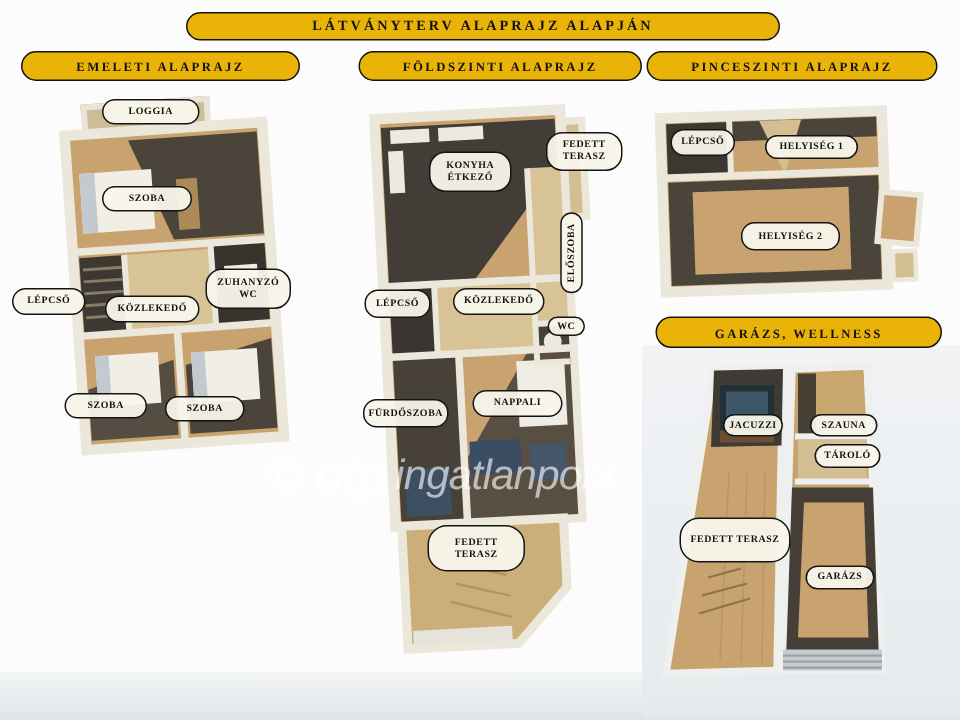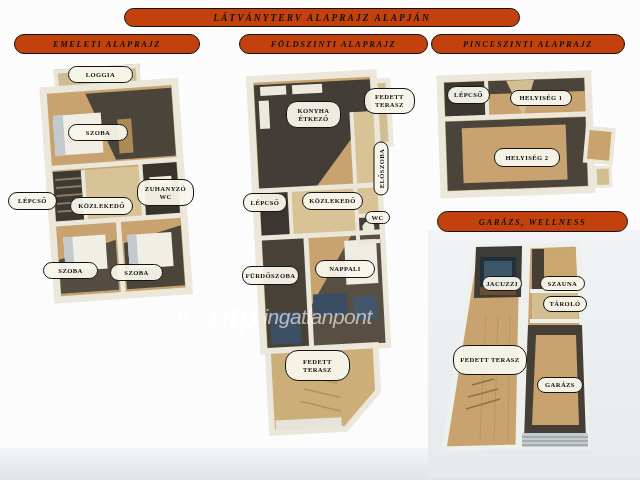--- a/index.html
+++ b/index.html
@@ -3,37 +3,37 @@
 <meta charset="utf-8">
 <style>
   html,body{margin:0;padding:0;}
   body{width:640px;height:480px;position:relative;overflow:hidden;
        background:#fcfcfd;font-family:"Liberation Serif",serif;}
   .stage{position:absolute;inset:0;}
   .bottom-strip{position:absolute;left:0;top:448px;width:640px;height:32px;
        background:linear-gradient(#f3f5f6,#e0e4e7);}
   .garage-panel{position:absolute;left:428px;top:230px;width:212px;height:248px;
        background:linear-gradient(#f1f3f5,#e6eaed);}
-  .pill{position:absolute;background:#c2410c;border:1.5px solid #121212;
+  .pill{position:absolute;background:#eab308;border:1.5px solid #121212;
        border-radius:11px;display:flex;align-items:center;justify-content:center;
-       text-align:center;color:#121212;box-sizing:border-box;font-style:italic;}
+       text-align:center;color:#121212;box-sizing:border-box;}
   .title{font-size:9.5px;letter-spacing:2px;font-weight:700;}
   .hdr{font-size:8.5px;letter-spacing:1.6px;font-weight:700;}
   .lbl{position:absolute;background:rgba(248,245,235,.95);border:1.2px solid #141414;
        border-radius:9px;display:flex;align-items:center;justify-content:center;
        text-align:center;font-size:6.6px;line-height:1.15;letter-spacing:.4px;
        font-weight:700;color:#111;box-sizing:border-box;padding:1px 2px;z-index:5;}
   .lbl.vert{transform:rotate(-90deg);}
   .plan{position:absolute;z-index:2;}
   .watermark{position:absolute;left:178px;top:294px;width:310px;height:46px;z-index:8;
        display:flex;align-items:center;gap:6px;color:rgba(255,255,255,.62);
        font-family:"Liberation Sans",sans-serif;pointer-events:none;}
   .wm-logo{font-size:34px;font-weight:700;line-height:1;}
   .wm-brand{font-size:33px;font-weight:700;font-style:italic;letter-spacing:-1px;}
-  .wm-suffix{font-size:21px;font-weight:400;font-style:italic;letter-spacing:-.5px;}
+  .wm-suffix{font-size:28px;font-weight:400;font-style:italic;letter-spacing:-.5px;}
 </style>
 </head>
 <body>
 
 <div class="stage">
 
   <div class="bottom-strip"></div>
   <div class="garage-panel"></div>
 
   <div class="pill title" style="left:124px;top:8px;width:396px;height:19px;">LÁTVÁNYTERV ALAPRAJZ ALAPJÁN</div>

